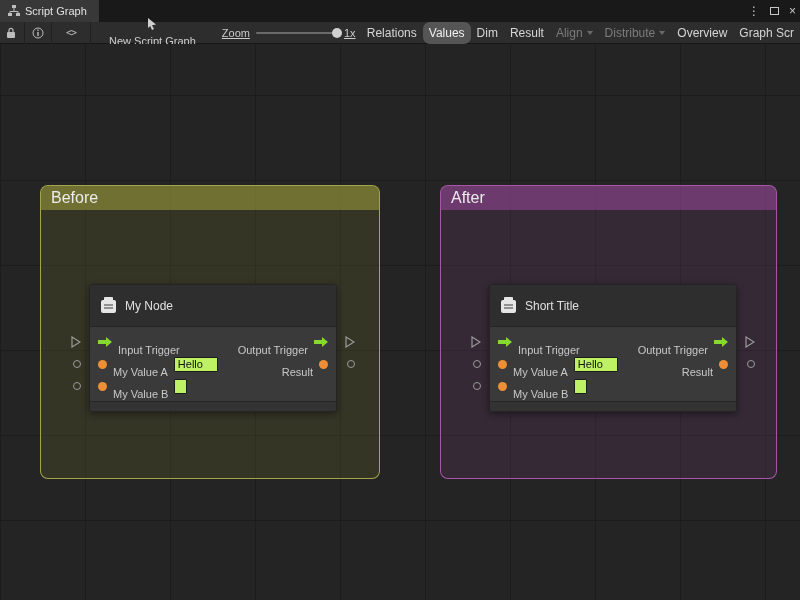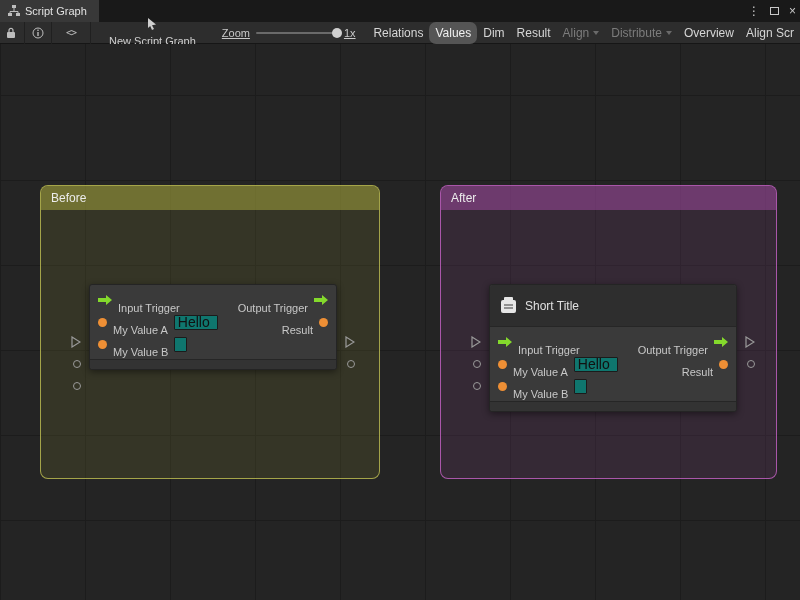--- a/index.html
+++ b/index.html
@@ -37,39 +37,39 @@
     background-color:#242424;
     background-image:
       linear-gradient(to right, #1c1c1c 1px, transparent 1px),
       linear-gradient(to bottom, #1c1c1c 1px, transparent 1px);
     background-size:85px 85px, 85px 85px;
     background-position:0 0, 0 51px; }
 
   
   .group { position:absolute; top:141px; height:294px; border-radius:8px; overflow:visible; }
   .group-header { height:24px; border-radius:7px 7px 0 0; display:flex; align-items:center;
-    padding:0 10px; font-size:12px; color:#ececec; cursor:move; }
+    padding:0 10px; font-size:16px; color:#ececec; cursor:move; }
   .g-before { left:40px; width:340px; background:rgba(160,160,60,0.14); border:1px solid rgba(185,185,80,0.85); }
   .g-before .group-header { background:rgba(160,160,60,0.55); }
   .g-after { left:440px; width:337px; background:rgba(165,75,165,0.14); border:1px solid rgba(190,95,190,0.85); }
   .g-after .group-header { background:rgba(165,75,165,0.5); }
 
   
   .node { position:absolute; left:48px; top:98px; width:248px; background:#3a3a3a;
     border:1px solid #242424; border-radius:3px; box-shadow:0 2px 7px rgba(0,0,0,0.45); cursor:move; }
   .node-header { height:42px; background:#2e2e2e; border-bottom:1px solid #262626;
     border-radius:3px 3px 0 0; display:flex; align-items:center; gap:8px; padding:0 10px;
     color:#e0e0e0; font-size:12px; }
   .node-body { padding:4px 0; }
   .port-row { height:22px; display:flex; align-items:center; justify-content:space-between; padding:0 8px; }
   .pside { display:flex; align-items:center; gap:6px; }
   .plabel { font-size:11px; color:#c8c8c8; white-space:nowrap;margin-top:15px; }
   .value-dot { width:9px; height:9px; border-radius:50%; background:#ee8f35; flex:none; }
-  .inline-field { height:15px; background:#0f766e; border:1px solid #1b1b1b; color:#111;
-    font-size:14px; font-family:"Liberation Sans",sans-serif; padding:0 3px; border-radius:1px; }
+  .inline-field { height:15px; background:#bef264; border:1px solid #1b1b1b; color:#111;
+    font-size:11px; font-family:"Liberation Sans",sans-serif; padding:0 3px; border-radius:1px; }
   .inline-field.small { width:13px; }
   .inline-field.text { width:44px; }
   .node-footer { height:10px; background:#333333; border-top:1px solid #262626; border-radius:0 0 3px 3px; }
 
   
   .ext { position:absolute; }
   .ext.l { left:-19px; } .ext.r { right:-19px; }
   .ext-circle { width:8px; height:8px; border-radius:50%; border:1px solid #9a9a9a; background:transparent; }
   .ext.l.c { left:-17px; } .row2 { top:75px; } .row3 { top:97px; }
   .row1t { top:51px; }
@@ -137,21 +137,21 @@
   </div>
 
   <div class="tbbuttons">
     <span class="tbbtn">Relations</span>
     <span class="tbbtn active">Values</span>
     <span class="tbbtn">Dim</span>
     <span class="tbbtn">Result</span>
     <span class="tbbtn disabled"><span>Align</span><span class="dd-arrow"></span></span>
     <span class="tbbtn disabled"><span>Distribute</span><span class="dd-arrow"></span></span>
     <span class="tbbtn">Overview</span>
-    <span class="tbbtn">Align Scr</span>
+    <span class="tbbtn">Graph Scr</span>
   </div>
 </div>
 
 <div class="canvas">
 
   <div class="group g-before">
     <div class="group-header">
       <span>Before</span>
     </div>
 
@@ -164,20 +164,30 @@
       </span>
       <span class="ext r row1t">
         <svg width="10" height="12" viewBox="0 0 10 12">
             <polygon points="1,1 9,6 1,11" fill="none" stroke="#9a9a9a" stroke-width="1.2"></polygon>
           </svg>
       </span>
       <span class="ext l c row2 ext-circle"></span>
       <span class="ext r row2 ext-circle"></span>
       <span class="ext l c row3 ext-circle"></span>
 
+      <div class="node-header">
+        <span>
+          <svg width="17" height="17" viewBox="0 0 17 17">
+            <rect x="4" y="0" width="9" height="4" rx="1" fill="#e6e6e6"></rect>
+            <rect x="1" y="3" width="15" height="13" rx="2" fill="#e6e6e6"></rect>
+            <path d="M4 8h9M4 11h9" stroke="#3a3a3a" stroke-width="1.2"></path>
+          </svg>
+        </span>
+        <span>My Node</span>
+      </div>
 
       <div class="node-body">
         <div class="port-row">
           <span class="pside">
             <span>
               <svg width="14" height="12" viewBox="0 0 14 12">
                   <polygon points="0,4 8,4 8,1 14,6 8,11 8,8 0,8" fill="#84d92c"></polygon>
                 </svg>
             </span>
             <span class="plabel">Input Trigger</span>

